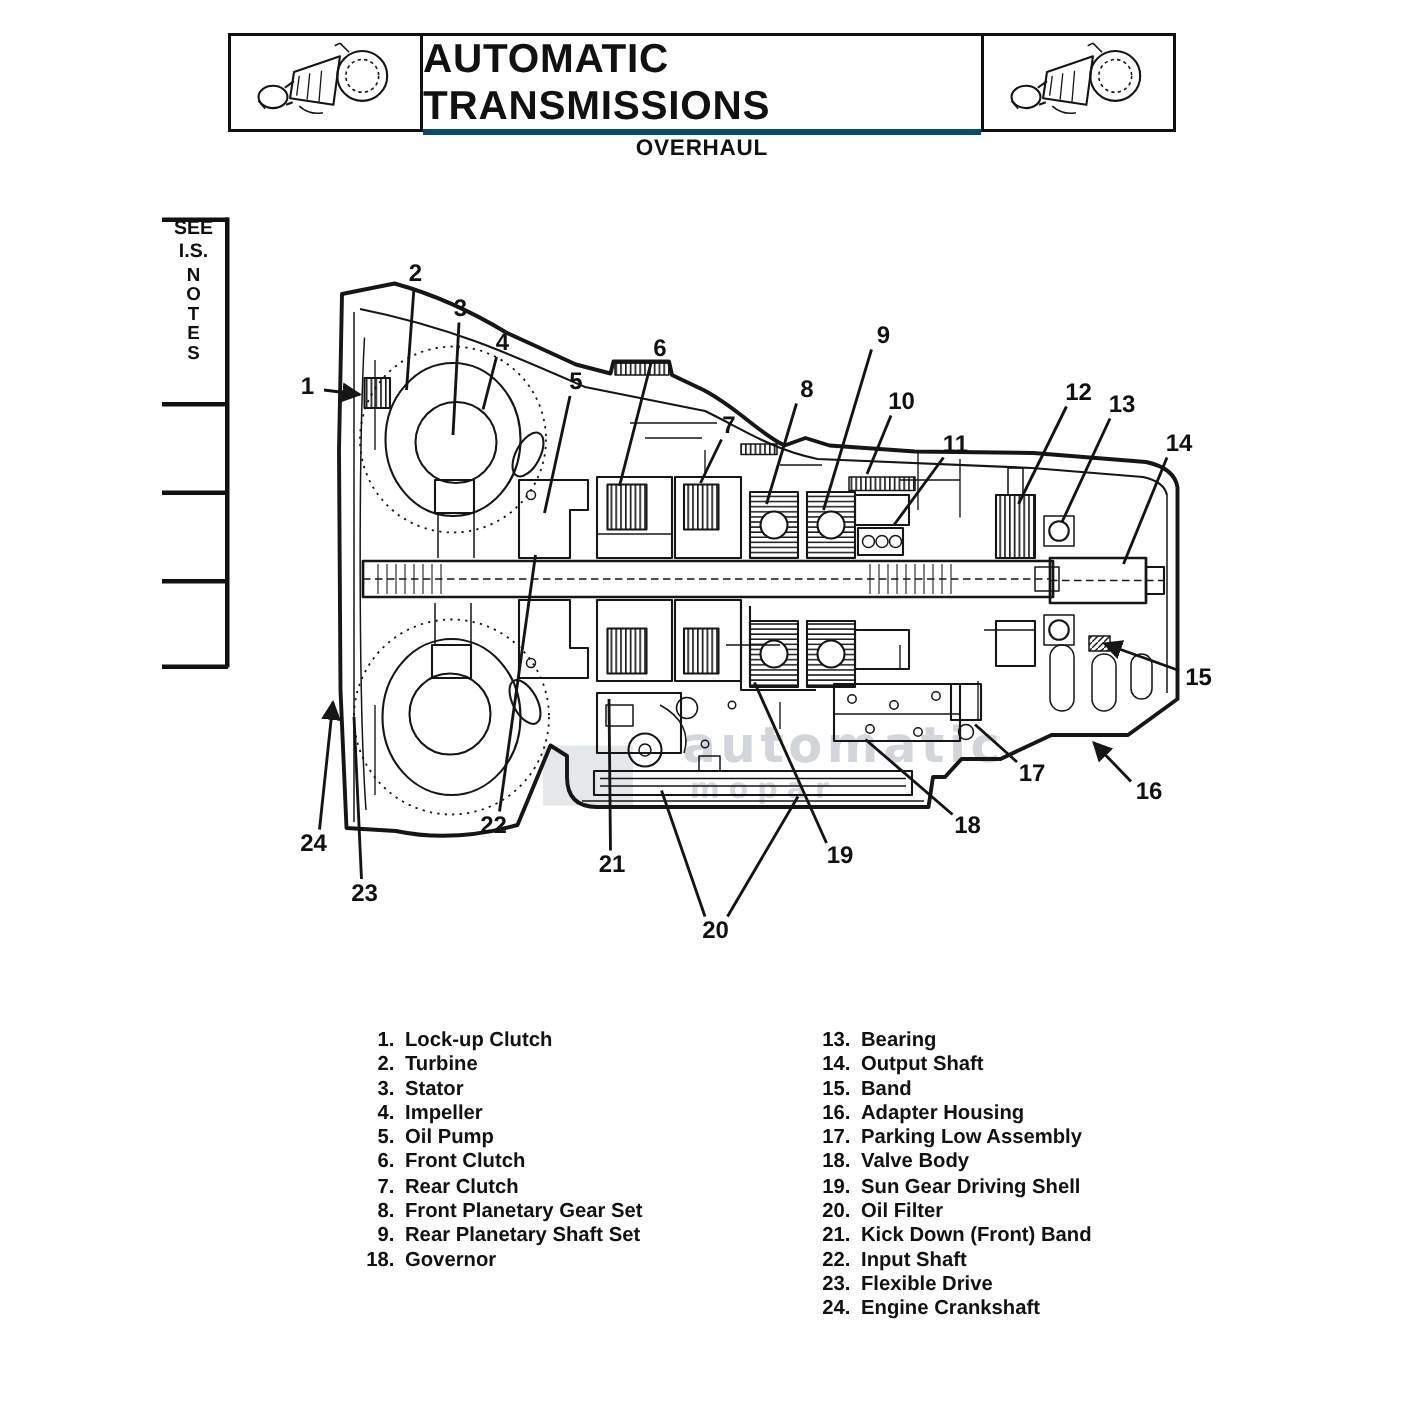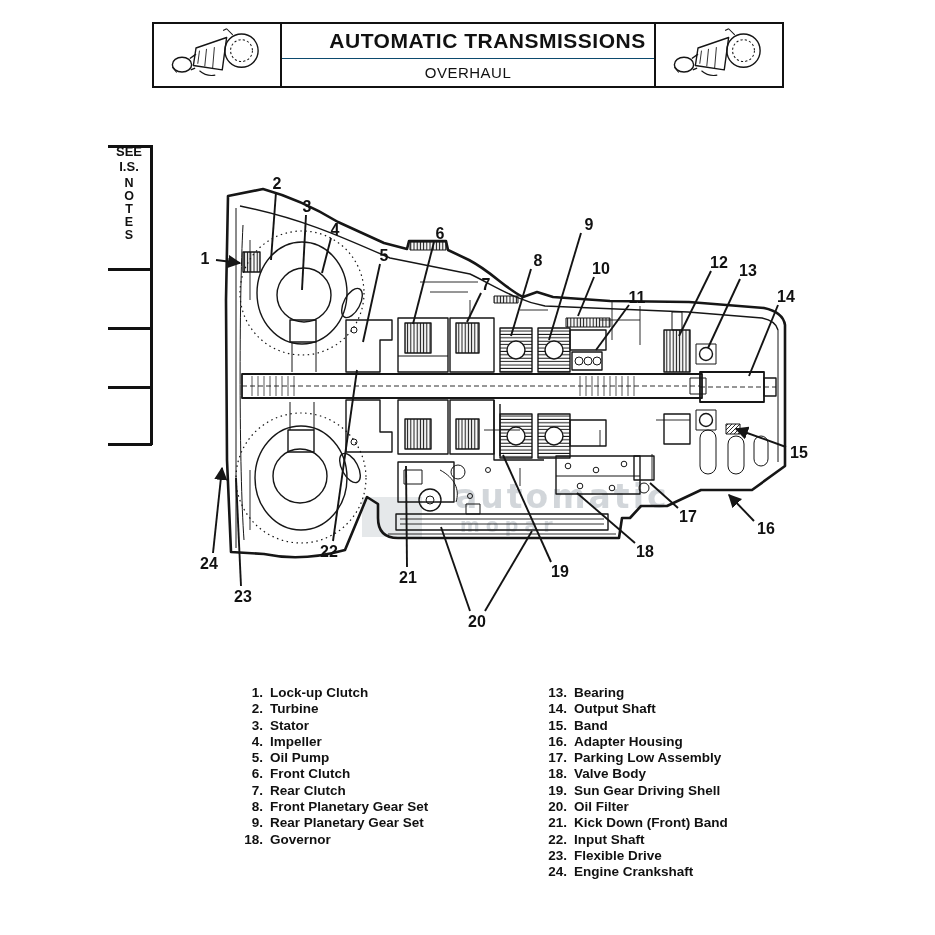--- a/index.html
+++ b/index.html
@@ -6,23 +6,23 @@
   .page{position:relative;width:935px;height:935px;background:#ffffff;overflow:hidden;
         font-family:"Liberation Sans","DejaVu Sans",sans-serif;color:#111;}
   
   .hdr{position:absolute;left:152px;top:22px;width:632px;height:66px;
        border:2.5px solid #111;display:flex;box-sizing:border-box;background:#fff;}
   .hdr-cell-icon{width:128px;flex:none;display:flex;align-items:center;justify-content:center;box-sizing:border-box;}
   .hdr-cell-icon.l{border-right:2.5px solid #111;}
   .hdr-cell-icon.r{border-left:2.5px solid #111;}
   .hdr-mid{flex:1;display:flex;flex-direction:column;}
   .hdr-title{flex:1.22;display:flex;align-items:center;justify-content:center;
-             font-weight:bold;font-size:21px;letter-spacing:.5px;border-bottom:1px solid #0c4a6e;padding-left:39px;}
+             font-weight:bold;font-size:27px;letter-spacing:.5px;border-bottom:4px solid #0c4a6e;}
   .hdr-sub{flex:1;display:flex;align-items:center;justify-content:center;
-           font-weight:normal;font-size:15px;letter-spacing:.5px;border-radius:13px;}
+           font-weight:bold;font-size:15px;letter-spacing:.5px;border-radius:13px;}
   
   .sb-line{position:absolute;background:#111;}
   .sb-text{position:absolute;left:106px;top:144px;width:46px;text-align:center;
            font-weight:bold;color:#111;}
   .sb-see{font-size:13px;line-height:15px;}
   .sb-is{font-size:13px;line-height:15px;}
   .sb-notes{font-size:12.5px;line-height:13px;white-space:pre-line;margin-top:3px;}
   
   .legend-col{position:absolute;top:685px;}
   .legend-col.left{left:236px;}
@@ -325,21 +325,21 @@
       <div class="legend-row">
         <span class="legend-num">7.</span>
         <span class="legend-label">Rear Clutch</span>
       </div>
       <div class="legend-row">
         <span class="legend-num">8.</span>
         <span class="legend-label">Front Planetary Gear Set</span>
       </div>
       <div class="legend-row">
         <span class="legend-num">9.</span>
-        <span class="legend-label">Rear Planetary Gear Set</span>
+        <span class="legend-label">Rear Planetary Shaft Set</span>
       </div>
       <div class="legend-row">
         <span class="legend-num">18.</span>
         <span class="legend-label">Governor</span>
       </div>
     </div>
   <div class="legend-col right" id="legend-right">
       <div class="legend-row">
         <span class="legend-num">13.</span>
         <span class="legend-label">Bearing</span>

